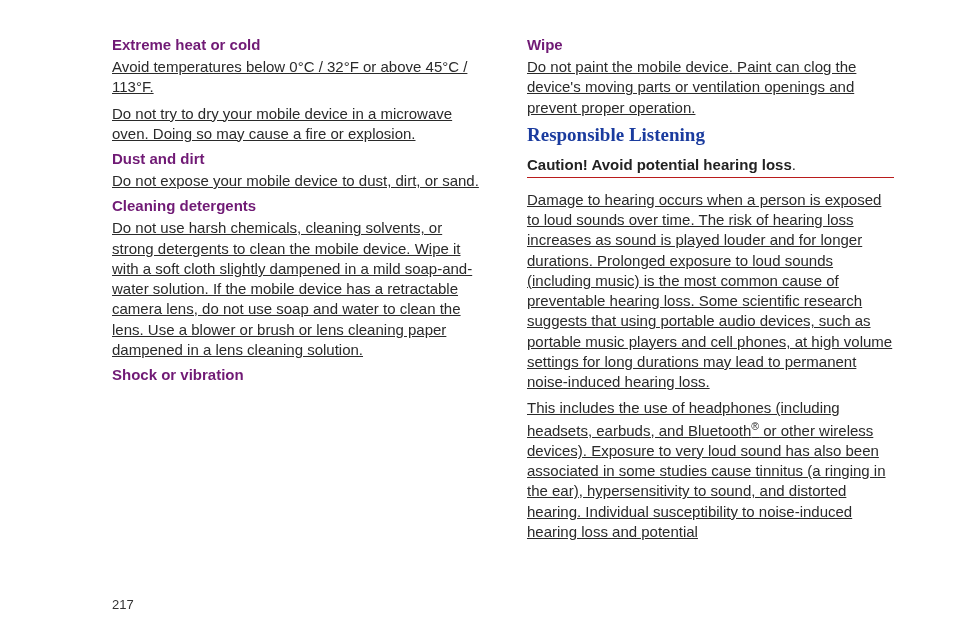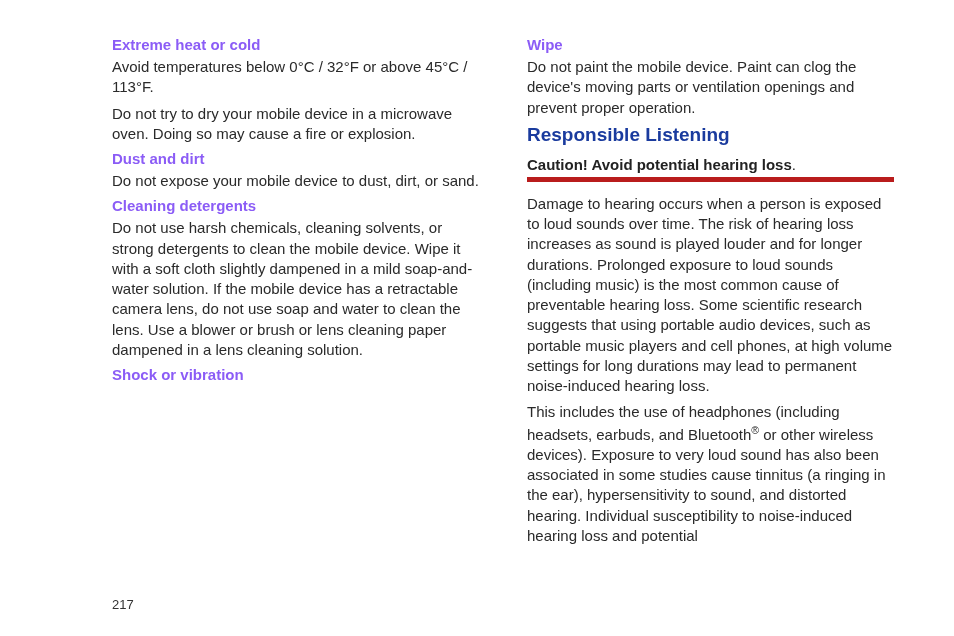--- a/index.html
+++ b/index.html
@@ -23,42 +23,43 @@
   }
   .col {
     flex: 1 1 0;
     min-width: 0;
   }
   .subhead {
     font-weight: bold;
     font-size: 15px;
     margin-top: 6px;
     margin-bottom: 4px;
-    color: #8b5cf6;
+    color: #701a75;
   }
   .body {
     font-size: 15px;
     line-height: 1.35;
     margin-bottom: 6px;
     color: #2a2a2a;
+    text-decoration: underline;
   }
   .section-title {
     font-weight: bold;
     font-size: 19px;
     color: #1a3b9e;
     margin-top: 6px;
     margin-bottom: 10px;
-    font-family: Liberation Sans, sans-serif;
+    font-family: Liberation Serif, serif;
   }
   .caution {
     font-size: 15px;
     font-weight: bold;
     color: #222222;
     padding-bottom: 4px;
-    border-bottom: 5px solid #b91c1c;
+    border-bottom: 1px solid #b91c1c;
     margin-bottom: 12px;
   }
   .caution .normal {
     font-weight: normal;
   }
   .pageno {
     position: absolute;
     left: 112px;
     bottom: 24px;
     font-size: 13px;

